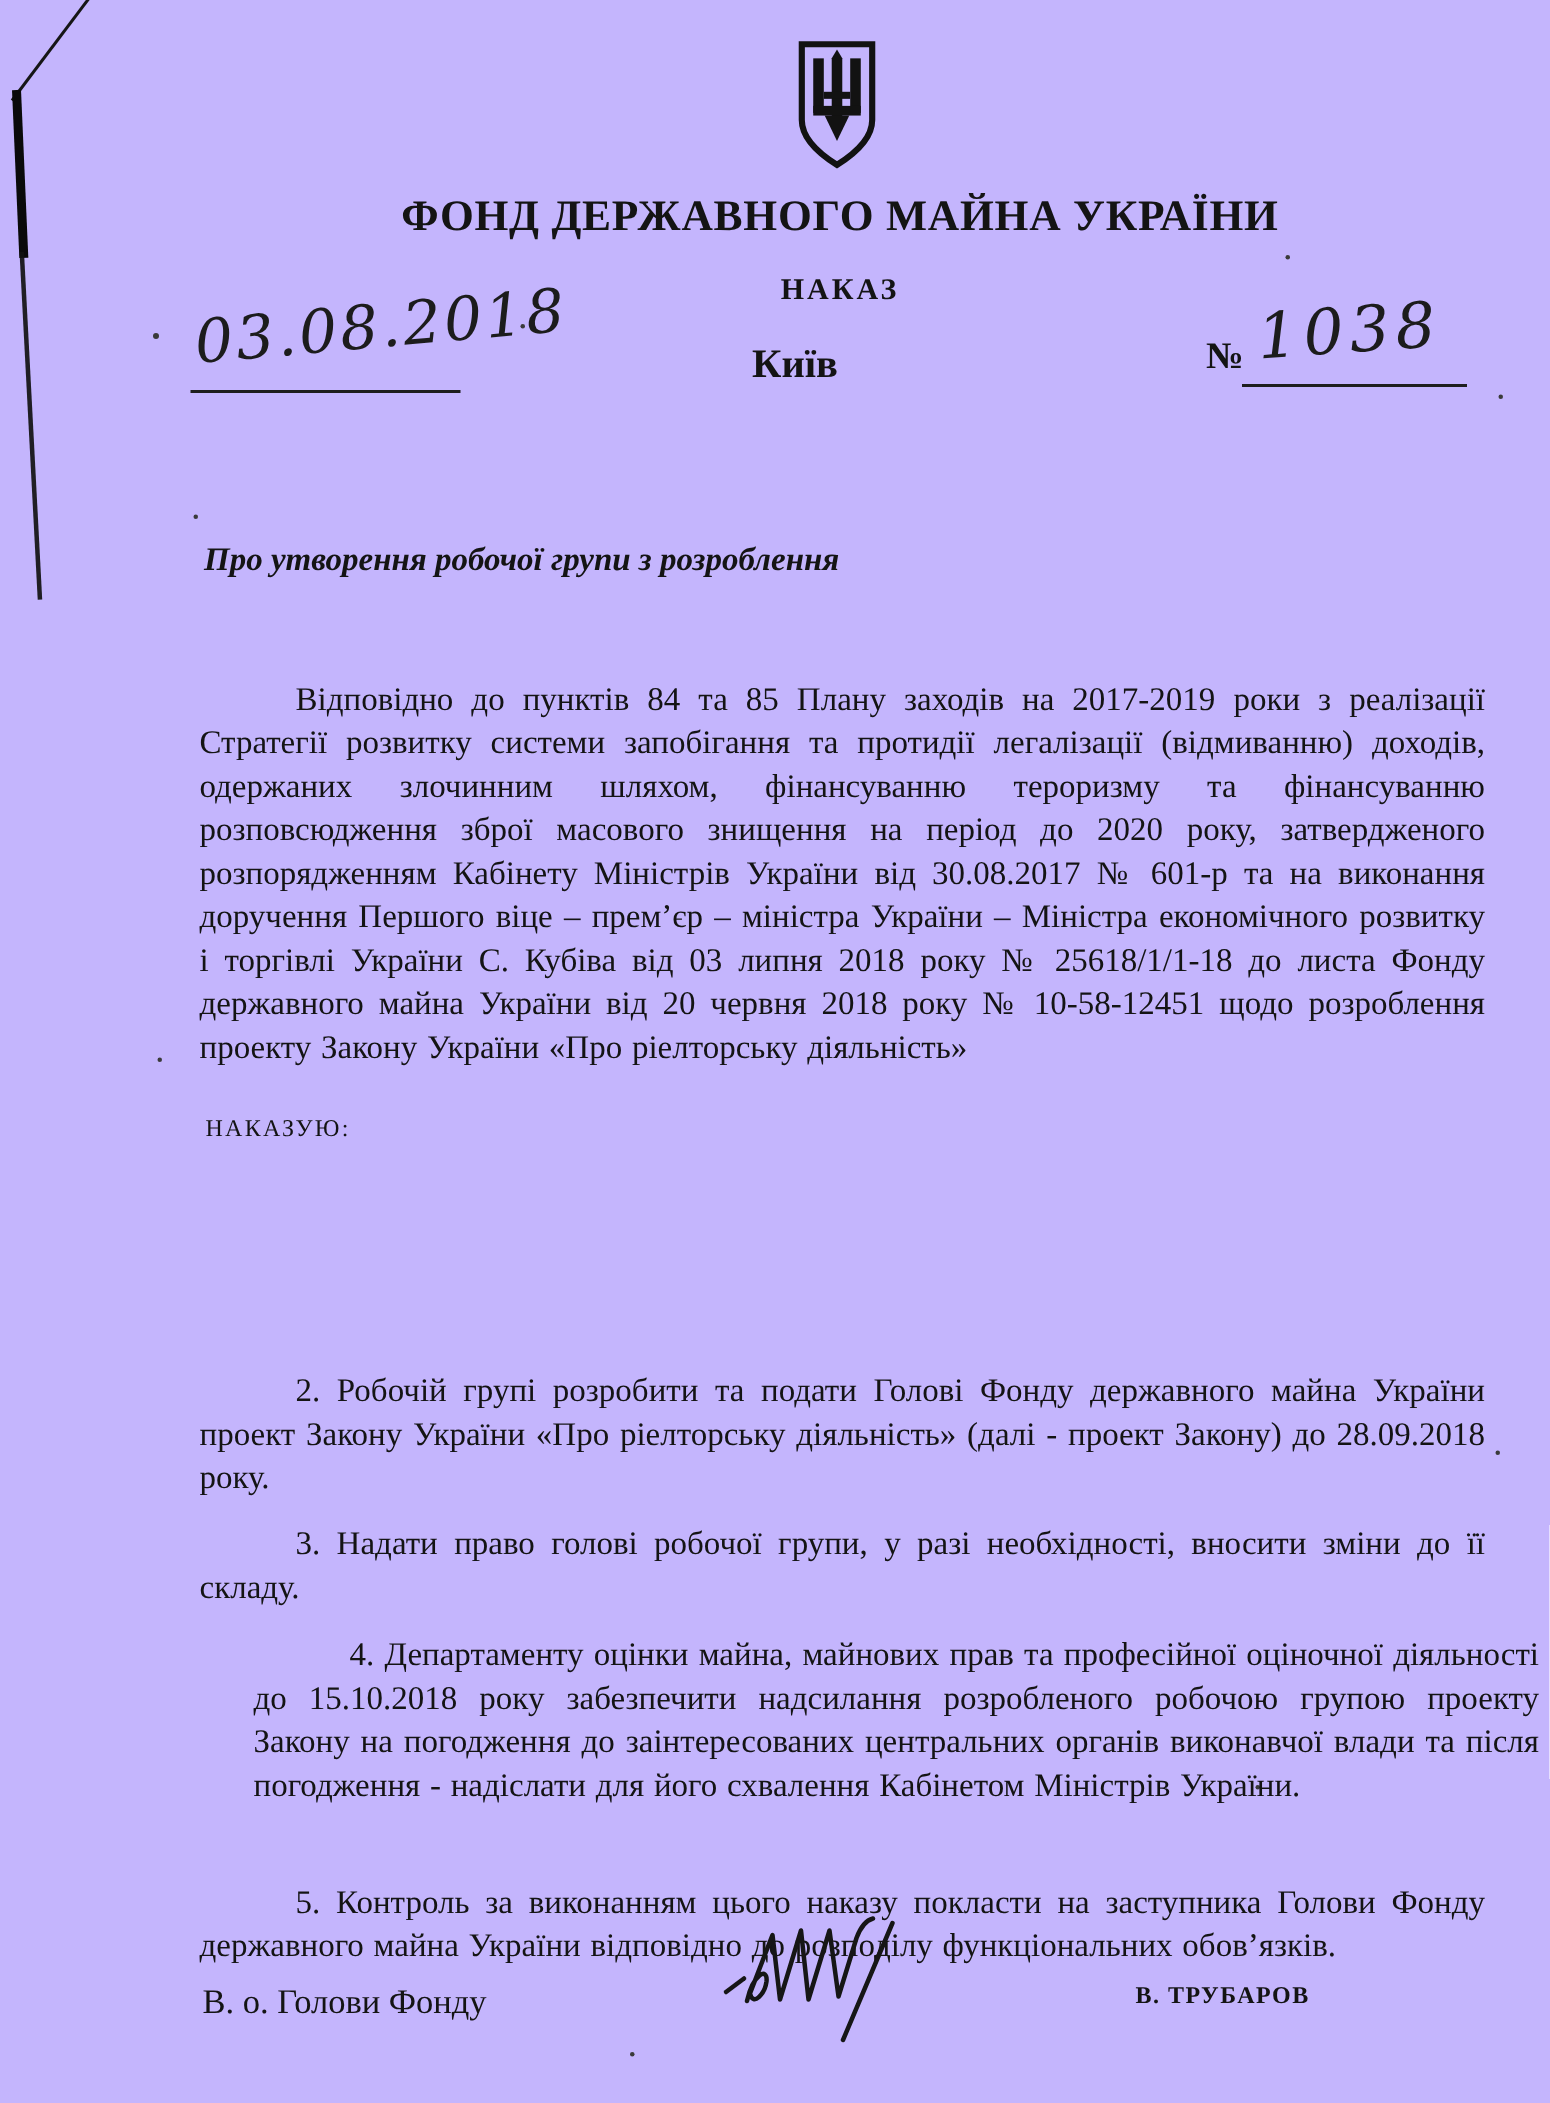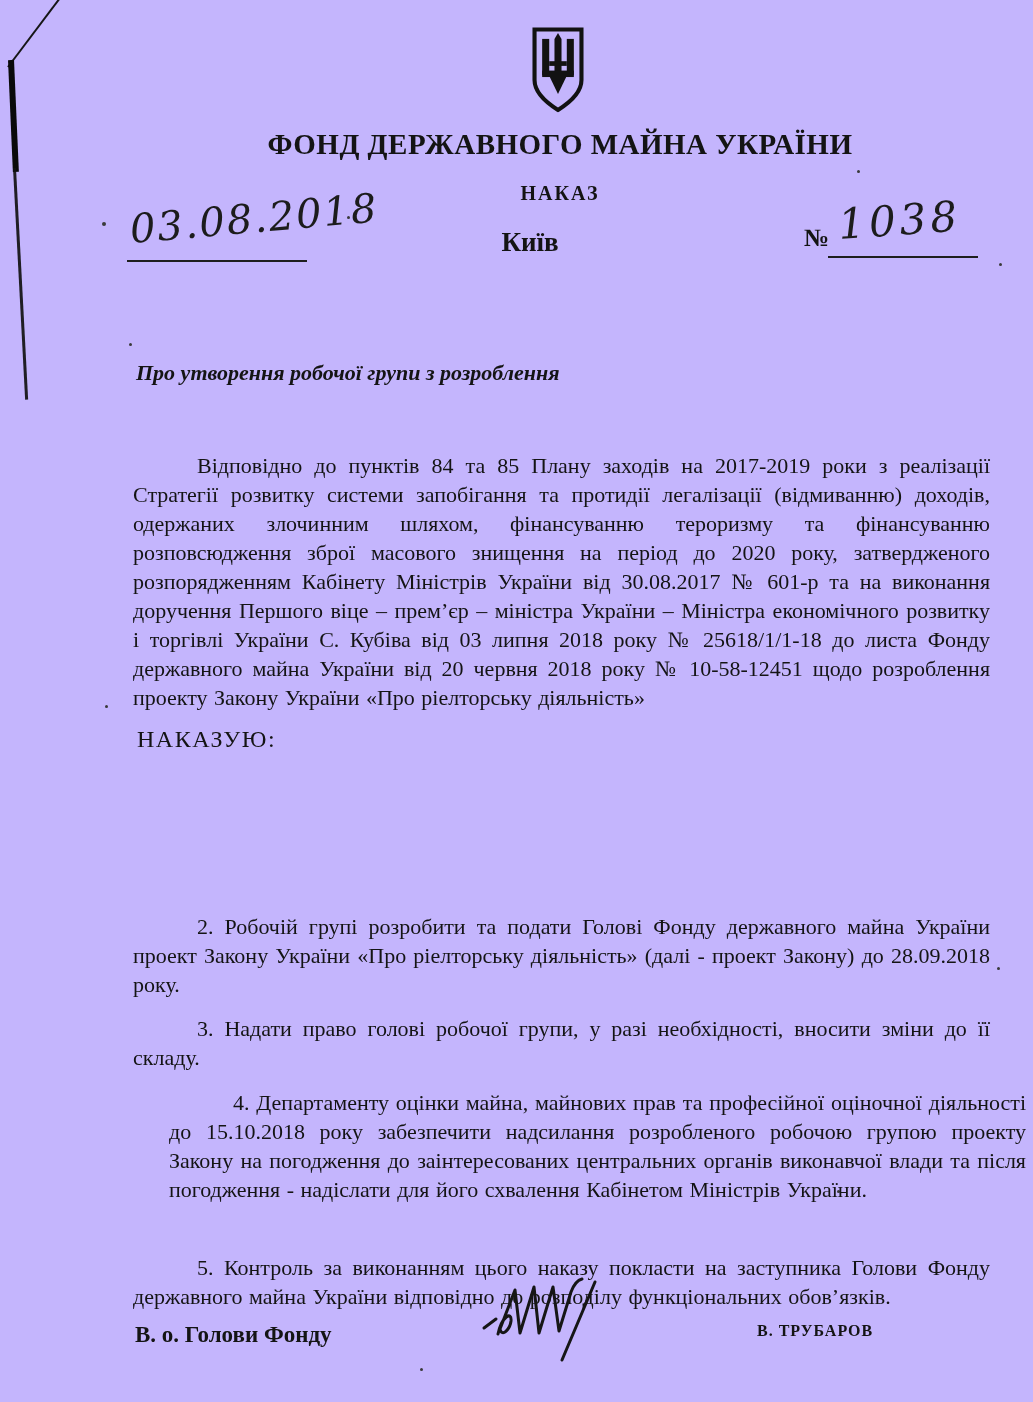--- a/index.html
+++ b/index.html
@@ -38,29 +38,29 @@
   .num-hand  { top:200px; left:840px; font-size:42px; letter-spacing:4px;
                transform:rotate(-4deg); transform-origin:left bottom; white-space:nowrap; }
   .num-line  { top:256px; left:828px; width:150px; height:2px; background:#1e1e1e; }
 
   
   .subject { top:325px; left:136px; width:720px; font-size:22px; line-height:29px;
              font-style:italic; font-weight:bold;margin-top:33px; }
   .para { left:133px; width:857px; font-size:22px; line-height:29px;
           text-align:justify; text-indent:64px; word-spacing:1px; }
   .preamble   { top:429px; }
-  .order-word { top:726px; left:137px; font-size:24px; letter-spacing:1.5px; }
+  .order-word { top:744px; left:137px; font-size:16px; letter-spacing:1.5px; }
   .item-0 { top:802px; }
   .item-1 { top:890px; }
   .item-2 { top:992px; }
   .item-3 { top:1066px;margin-left:36px; }
   .item-4 { top:1231px; }
 
   
-  .sig-title { top:1322px; left:135px; font-size:23px; font-weight:bold; }
+  .sig-title { top:1322px; left:135px; font-size:23px; font-weight:normal; }
   .sig-name  { top:1322px; left:757px; font-size:16px; font-weight:bold; letter-spacing:1px; }
   .sig-svg   { top:1276px; left:478px; }
 </style>
 </head>
 <body>
 
 <div class="page">
 
   <div class="abs a-diag"></div>
   <div class="abs a-vline1"></div>

